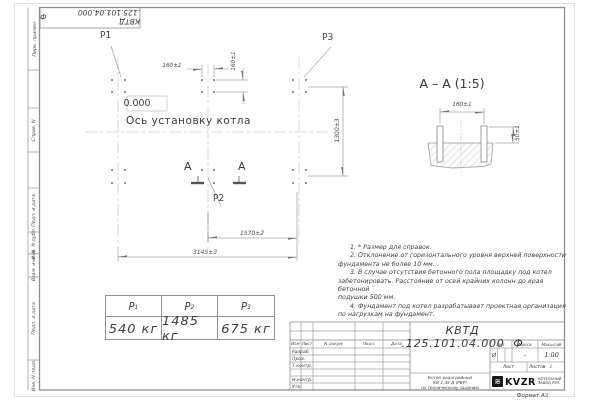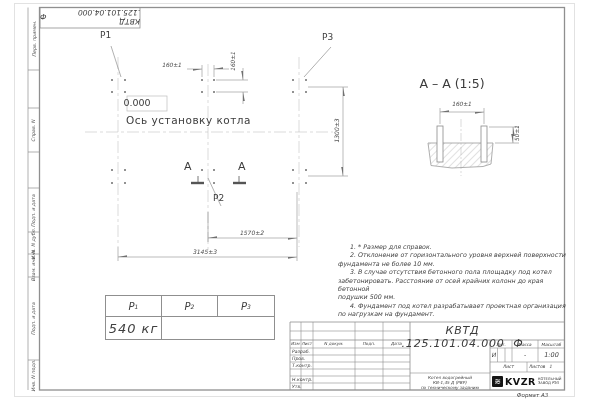--- a/index.html
+++ b/index.html
@@ -244,20 +244,22 @@
       </div>
   <div class="lhead">
         <span>Р</span>
         <sub>2</sub>
       </div>
   <div class="lhead">
         <span>Р</span>
         <sub>3</sub>
       </div>
   <div class="lval">540 кг</div>
+  <div class="lval">1485 кг</div>
+  <div class="lval">675 кг</div>
 </div>
 
 <div class="tb c" style="left:392px;top:324px;width:141px;font-size:11px;letter-spacing:.8px">
   <span>КВТД .125.101.04.000</span>&nbsp;&nbsp;<span>Ф</span>
 </div>
 <div class="tb c" style="left:290px;top:341px;width:11px;font-size:4.2px">Изм</div>
 <div class="tb c" style="left:301px;top:341px;width:12px;font-size:4.2px">Лист</div>
 <div class="tb c" style="left:313px;top:341px;width:42px;font-size:4.2px">N докум.</div>
 <div class="tb c" style="left:355px;top:341px;width:28px;font-size:4.2px">Подп.</div>
 <div class="tb c" style="left:383px;top:341px;width:27px;font-size:4.2px">Дата</div>

